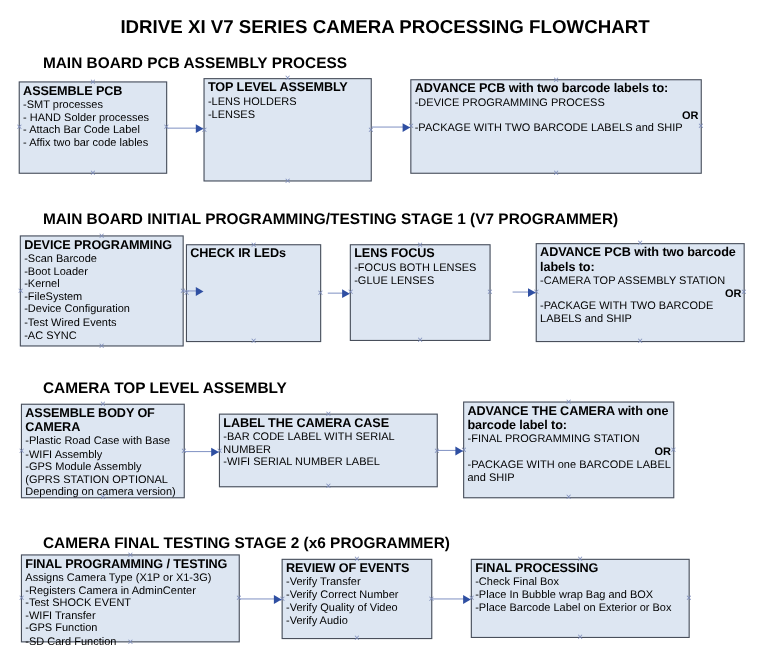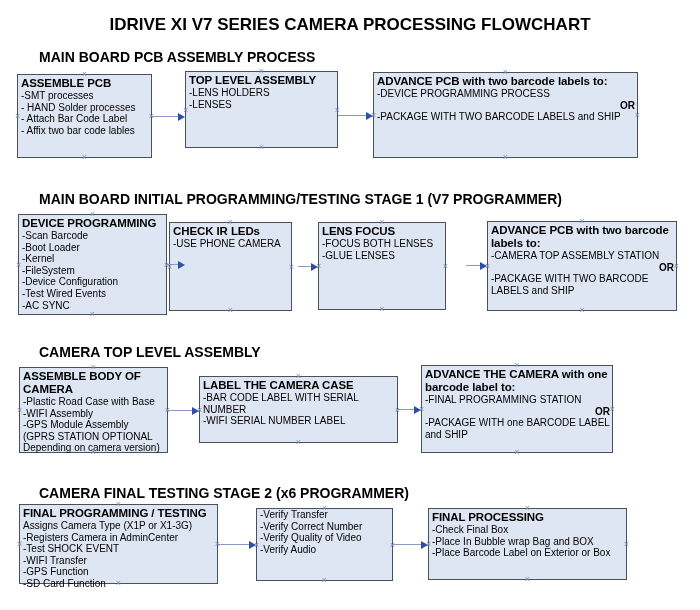--- a/index.html
+++ b/index.html
@@ -73,21 +73,21 @@
     <div class="box-line">-SMT processes</div>
     <div class="box-line">- HAND Solder processes</div>
     <div class="box-line">- Attach Bar Code Label</div>
     <div class="box-line">- Affix two bar code lables</div>
   <span class="anchor anchor-top">×</span>
       <span class="anchor anchor-bottom">×</span>
       <span class="anchor anchor-left">×</span>
       <span class="anchor anchor-right">×</span>
     </div>
 
-  <div class="fc-box" style="left:185px;top:71px;width:153px;height:77px">
+  <div class="fc-box" style="left:185px;top:71px;width:153px;height:94px">
     <div class="box-title">TOP LEVEL ASSEMBLY</div>
     <div class="box-line">-LENS HOLDERS</div>
     <div class="box-line">-LENSES</div>
   <span class="anchor anchor-top">×</span>
       <span class="anchor anchor-bottom">×</span>
       <span class="anchor anchor-left">×</span>
       <span class="anchor anchor-right">×</span>
     </div>
 
   <div class="fc-box" style="left:373px;top:72px;width:265px;height:86px">
@@ -113,21 +113,20 @@
     <div class="box-line">-Test Wired Events</div>
     <div class="box-line">-AC SYNC</div>
   <span class="anchor anchor-top">×</span>
       <span class="anchor anchor-bottom">×</span>
       <span class="anchor anchor-left">×</span>
       <span class="anchor anchor-right">×</span>
     </div>
 
   <div class="fc-box" style="left:169px;top:222px;width:123px;height:89px">
     <div class="box-title">CHECK IR LEDs</div>
-    <div class="box-line">-USE PHONE CAMERA</div>
   <span class="anchor anchor-top">×</span>
       <span class="anchor anchor-bottom">×</span>
       <span class="anchor anchor-left">×</span>
       <span class="anchor anchor-right">×</span>
     </div>
 
   <div class="fc-box" style="left:318px;top:222px;width:128px;height:88px">
     <div class="box-title">LENS FOCUS</div>
     <div class="box-line">-FOCUS BOTH LENSES</div>
     <div class="box-line">-GLUE LENSES</div>
@@ -193,20 +192,21 @@
     <div class="box-line">-WIFI Transfer</div>
     <div class="box-line">-GPS Function</div>
     <div class="box-line">-SD Card Function</div>
   <span class="anchor anchor-top">×</span>
       <span class="anchor anchor-bottom">×</span>
       <span class="anchor anchor-left">×</span>
       <span class="anchor anchor-right">×</span>
     </div>
 
   <div class="fc-box" style="left:256px;top:508px;width:137px;height:73px">
+    <div class="box-title">REVIEW OF EVENTS</div>
     <div class="box-line">-Verify Transfer</div>
     <div class="box-line">-Verify Correct Number</div>
     <div class="box-line">-Verify Quality of Video</div>
     <div class="box-line">-Verify Audio</div>
   <span class="anchor anchor-top">×</span>
       <span class="anchor anchor-bottom">×</span>
       <span class="anchor anchor-left">×</span>
       <span class="anchor anchor-right">×</span>
     </div>
 

